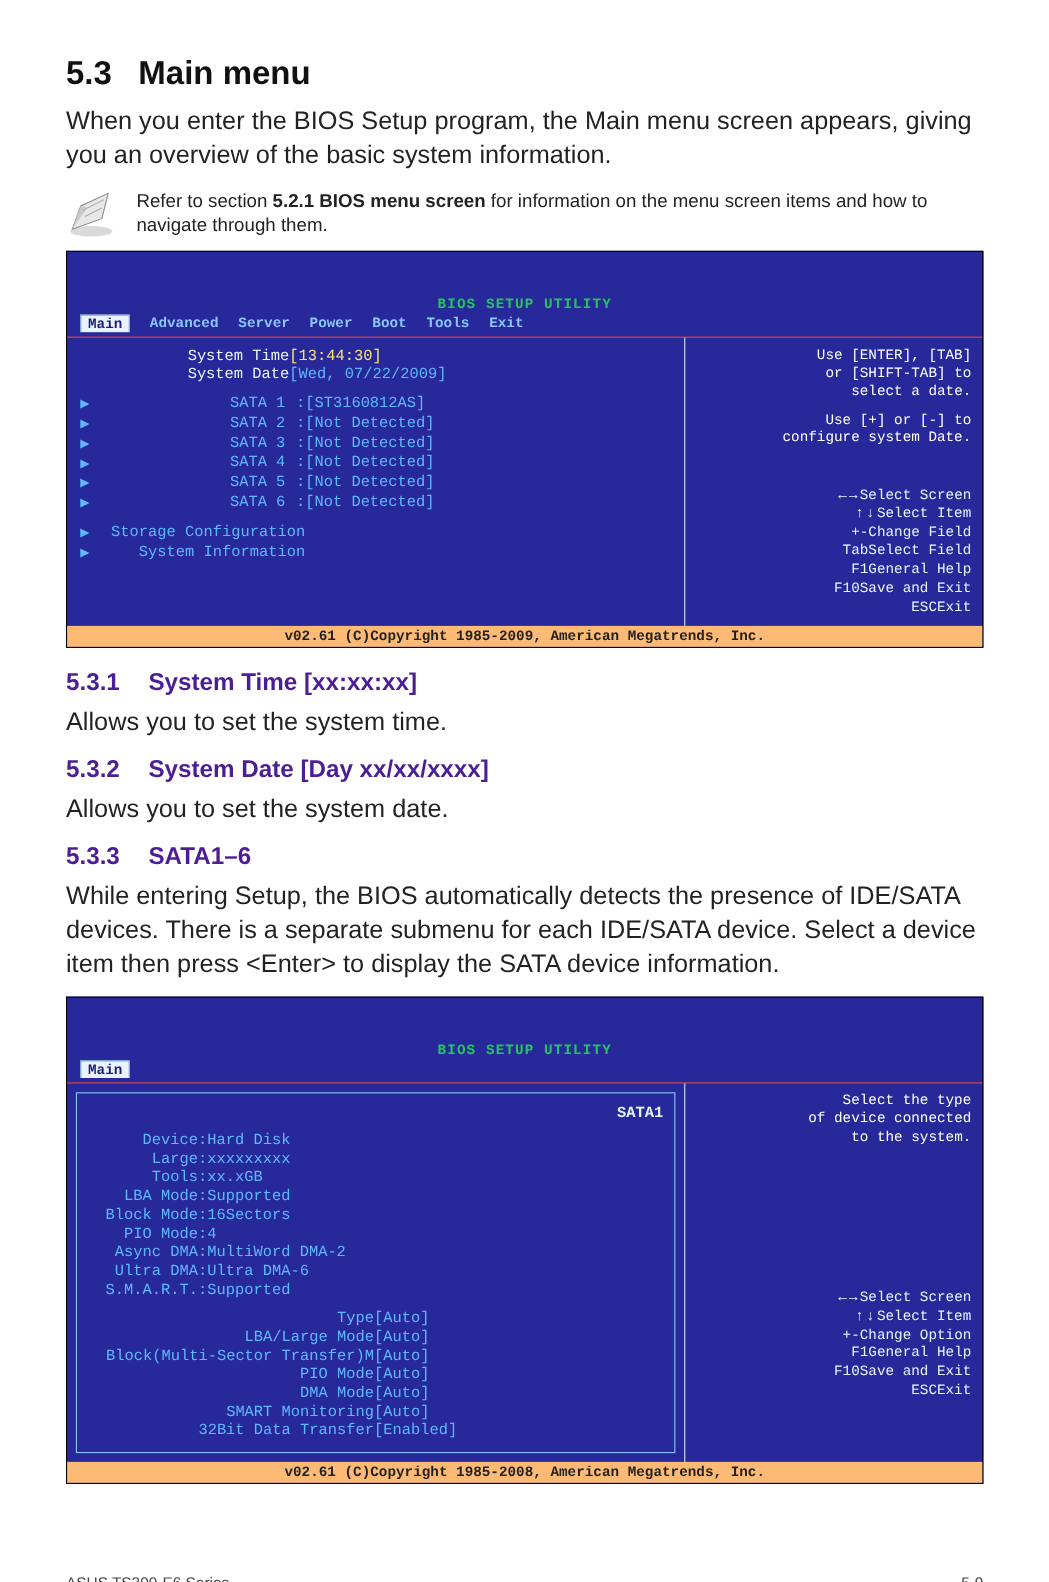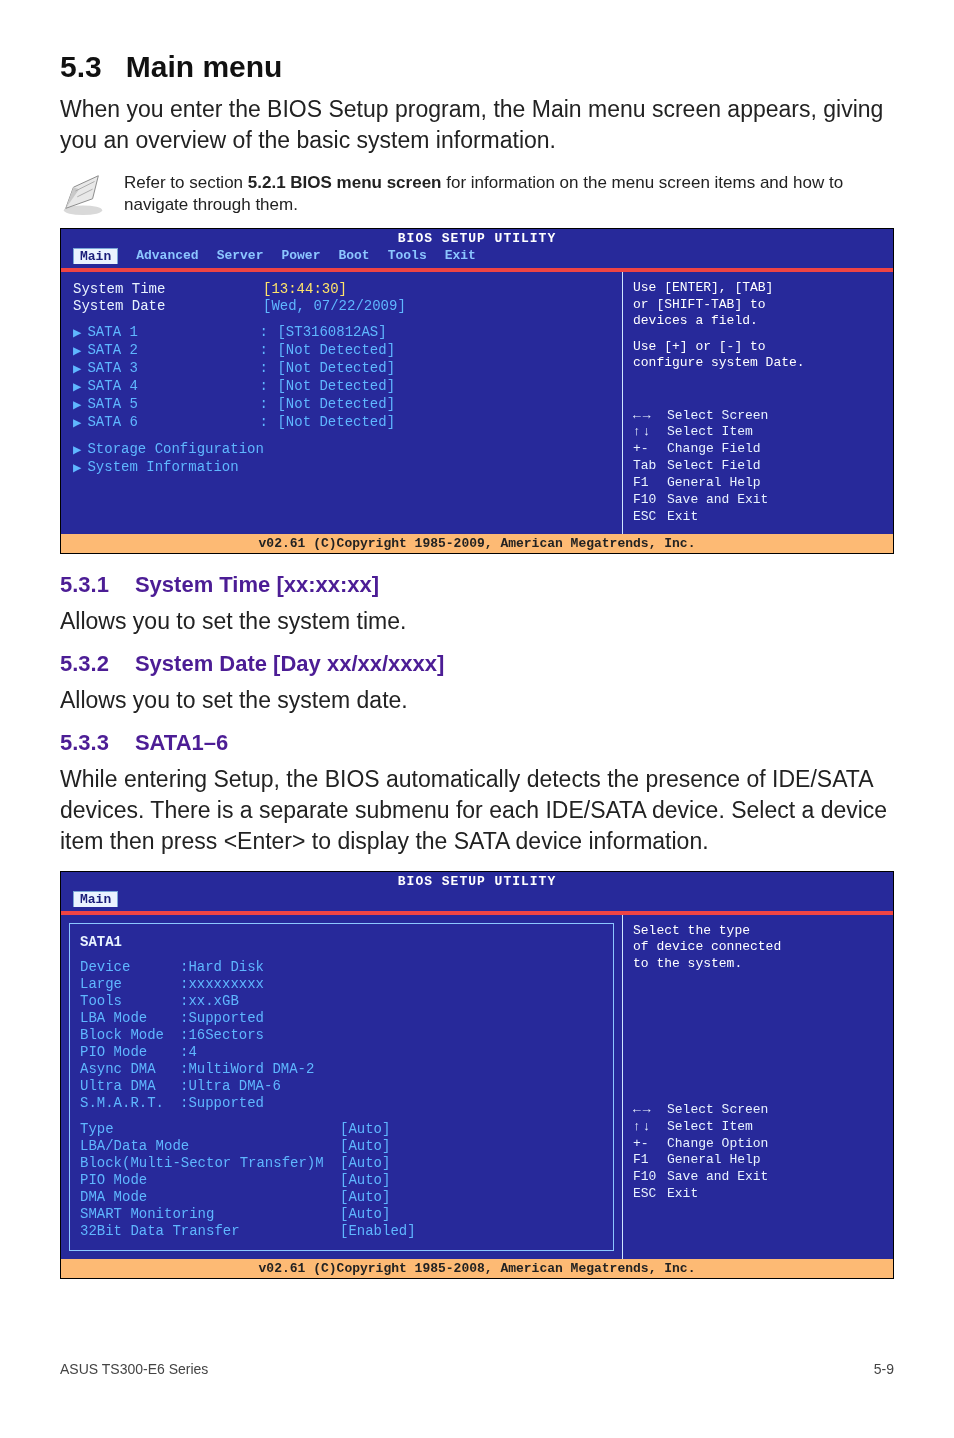--- a/index.html
+++ b/index.html
@@ -46,45 +46,47 @@
   
   .bios {
     font-family: "Courier New", Courier, monospace;
     font-size: 14px;
     color: #5fb7ff;
     background: #27299a;
     border: 1px solid #000;
     margin: 6px 0 18px 0;
   }
   .bios-titlebar {
-    color: #ffffff;
+    color: #22c55e;
     text-align: center;
     font-weight: bold;
     padding: 2px 0;
     letter-spacing: 1px;
     font-size: 13px;
+    margin-top: 38px;
   }
   .bios-tabs {
     display: flex;
     gap: 18px;
     padding: 0 12px 4px 12px;
     font-weight: bold;
     color: #8cc6ff;
     font-size: 13px;
   }
   .tab-active {
     background: #eaf3ff;
     color: #1b1e7a;
     padding: 0 6px;
     border: 1px solid #7aa6d6;
     border-bottom: none;
   }
   .bios-body {
     display: flex;
-    border-top: 4px solid #ef4444;
+    border-top: 1px solid #ef4444;
+    text-align: right;
   }
   .bios-left {
     flex: 1;
     padding: 8px 12px;
     min-height: 160px;
   }
   .bios-left.boxed {
     border: 1px solid #8cc6ff;
     margin: 8px;
     padding: 10px;
@@ -234,21 +236,21 @@
           </div>
         <div class="fld-row">
             <span class="arrow">▶</span>
             <span class="fld-label blue">System Information</span>
           </div>
       </div>
       <div class="bios-right">
         <div class="hint-block">
           <div>Use [ENTER], [TAB]</div>
           <div>or [SHIFT-TAB] to</div>
-          <div>devices a field.</div>
+          <div>select a date.</div>
         </div>
         <div class="hint-block">
           <div>Use [+] or [-] to</div>
           <div>configure system Date.</div>
         </div>
         <div style="height:26px"></div>
         <div class="help-keys">
           <div><span class="arrows-sym">←→</span><span>Select Screen</span></div>
           <div><span class="arrows-sym">↑↓</span><span>Select Item</span></div>
           <div><span class="k">+-</span><span>Change Field</span></div>
@@ -321,21 +323,21 @@
         <div class="fld-row">
             <span class="fld-label blue" style="width:100px">S.M.A.R.T.</span>
             <span class="fld-val">:Supported</span>
           </div>
         <div class="sata-sec-gap"></div>
         <div class="fld-row">
             <span class="fld-label blue" style="width:260px">Type</span>
             <span class="fld-val">[Auto]</span>
           </div>
         <div class="fld-row">
-            <span class="fld-label blue" style="width:260px">LBA/Data Mode</span>
+            <span class="fld-label blue" style="width:260px">LBA/Large Mode</span>
             <span class="fld-val">[Auto]</span>
           </div>
         <div class="fld-row">
             <span class="fld-label blue" style="width:260px">Block(Multi-Sector Transfer)M</span>
             <span class="fld-val">[Auto]</span>
           </div>
         <div class="fld-row">
             <span class="fld-label blue" style="width:260px">PIO Mode</span>
             <span class="fld-val">[Auto]</span>
           </div>

